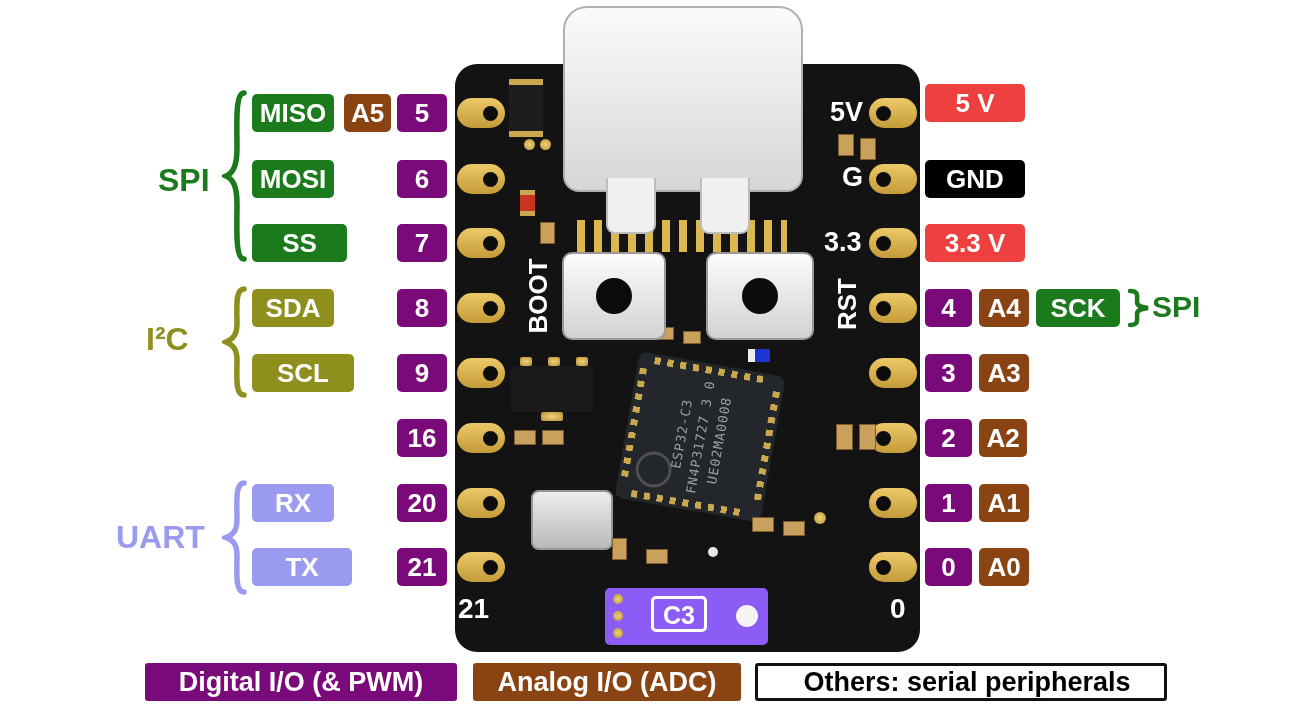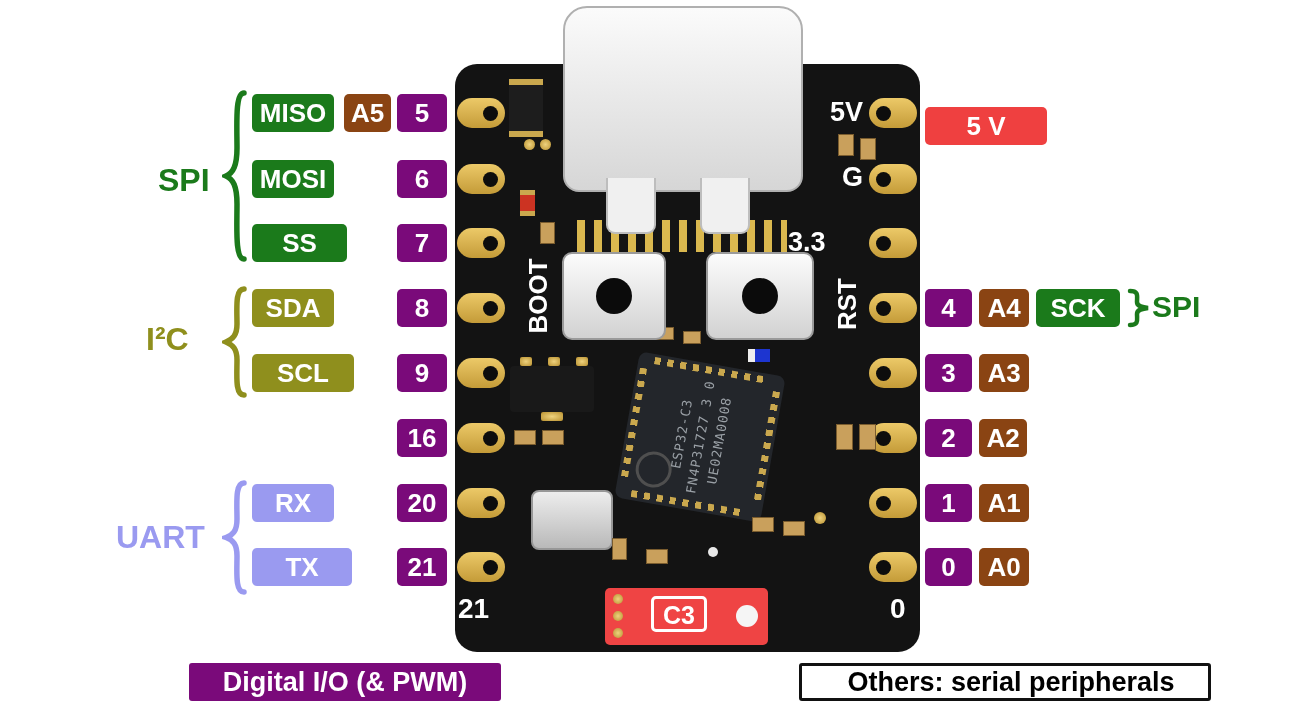--- a/index.html
+++ b/index.html
@@ -49,26 +49,26 @@
   .chip-strip-l{left:3px}.chip-strip-r{right:3px}
   .chip-marking{position:absolute;left:11px;top:11px;width:126px;height:126px;display:flex;
        flex-direction:column;align-items:center;justify-content:center;gap:4px;
        transform:rotate(-90deg);color:#9aa0a6;font-family:"DejaVu Sans Mono",monospace;
        font-size:13px;letter-spacing:1px;white-space:nowrap;}
   .chip-logo{position:absolute;left:16px;top:96px;width:30px;height:30px;border:3px solid #4f4f4f;
        border-radius:50%;}
   .cmp{position:absolute;z-index:2;}
   .tan{background:#c9a05c;border:1px solid #7a5c2e;}
   .golddot{background:radial-gradient(#eed27e,#b8902f);border-radius:50%;}
-  .shield{position:absolute;left:605px;top:588px;width:163px;height:57px;background:#ef4444;
+  .shield{position:absolute;left:605px;top:588px;width:163px;height:57px;background:#8b5cf6;
        border-radius:5px;z-index:2;}
   .shield-label{position:absolute;left:46px;top:8px;height:36px;line-height:33px;padding:0 9px;
        border:3px solid #fff;border-radius:5px;color:#fff;font-weight:bold;font-size:25px;box-sizing:border-box;}
   .legend{position:absolute;top:663px;height:38px;line-height:38px;text-align:center;
-       font-weight:bold;font-size:27px;border-radius:3px;color:#fff;margin-left:44px;}
+       font-weight:bold;font-size:27px;border-radius:3px;color:#fff;}
   .legend-others{background:#fff;color:#000;border:3px solid #111;line-height:32px;box-sizing:border-box;padding-left:12px;}
 </style>
 </head>
 <body>
 
 <div class="canvas">
 
   <div class="grp" style="left:158px;top:162px;color:#1b7a1b">SPI</div>
   <svg class="brace" style="left:222px;top:90px" width="26" height="172">
     <path d="M22,3 C13,3 15,34 15,58 C15,76 11,83 4,86 C11,89 15,96 15,114 C15,138 13,169 22,169" fill="none" stroke="#1b7a1b" stroke-width="5.5" stroke-linecap="round"></path>
@@ -181,25 +181,27 @@
   <div class="shield">
     <div class="cmp golddot" style="left:8px;top:6px;width:10px;height:10px"></div>
     <div class="cmp golddot" style="left:8px;top:23px;width:10px;height:10px"></div>
     <div class="cmp golddot" style="left:8px;top:40px;width:10px;height:10px"></div>
     <div class="shield-label">C3</div>
     <div class="cmp" style="right:10px;top:17px;width:22px;height:22px;background:#f5f5f5;border-radius:50%"></div>
   </div>
 
   <div class="bl" style="left:830px;top:97px">5V</div>
   <div class="bl" style="left:842px;top:162px">G</div>
-  <div class="bl" style="left:788px;top:227px">3.3</div>
+  <div class="bl" style="left:824px;top:227px">3.3</div>
   <div class="bl" style="left:458px;top:593px;font-size:28px">21</div>
   <div class="bl" style="left:890px;top:593px;font-size:28px">0</div>
 
-  <div class="badge b-power" style="left:925px;top:107px;width:122px">5 V</div>
+  <div class="badge b-power" style="left:925px;top:84px;width:100px">5 V</div>
+  <div class="badge b-gnd" style="left:925px;top:160px;width:100px">GND</div>
+  <div class="badge b-power" style="left:925px;top:224px;width:100px">3.3 V</div>
 
   <div class="badge b-digital" style="left:925px;top:289px;width:47px">4</div>
   <div class="badge b-analog" style="left:979px;top:289px;width:50px">A4</div>
   <div class="badge b-spi" style="left:1036px;top:289px;width:84px">SCK</div>
   <svg class="brace" style="left:1126px;top:288px" width="26" height="40">
     <path d="M4,3 C13,3 11,8 11,14 C11,18 15,19 22,20 C15,21 11,22 11,26 C11,32 13,37 4,37" fill="none" stroke="#1b7a1b" stroke-width="4.5" stroke-linecap="round"></path>
   </svg>
   <div class="grp" style="left:1152px;top:290px;color:#1b7a1b;font-size:30px">SPI</div>
 
   <div class="badge b-digital" style="left:925px;top:354px;width:47px">3</div>
@@ -208,15 +210,16 @@
   <div class="badge b-digital" style="left:925px;top:419px;width:47px">2</div>
   <div class="badge b-analog" style="left:979px;top:419px;width:48px">A2</div>
 
   <div class="badge b-digital" style="left:925px;top:484px;width:47px">1</div>
   <div class="badge b-analog" style="left:979px;top:484px;width:50px">A1</div>
 
   <div class="badge b-digital" style="left:925px;top:548px;width:47px">0</div>
   <div class="badge b-analog" style="left:979px;top:548px;width:50px">A0</div>
 
   <div class="legend b-digital" style="left:145px;width:312px">Digital I/O (&amp; PWM)</div>
+  <div class="legend b-analog" style="left:473px;width:268px">Analog I/O (ADC)</div>
   <div class="legend legend-others" style="left:755px;width:412px">Others: serial peripherals</div>
 
 </div>
 
 </body></html>

